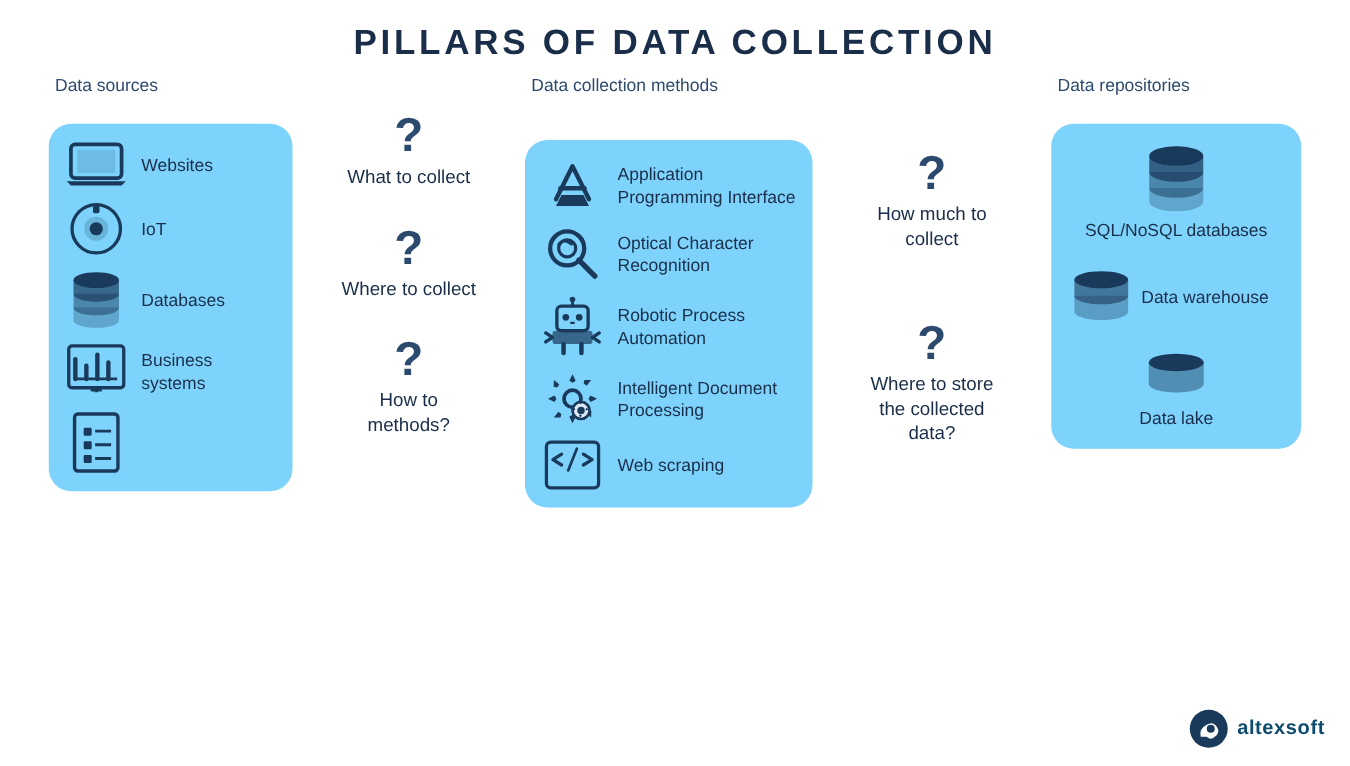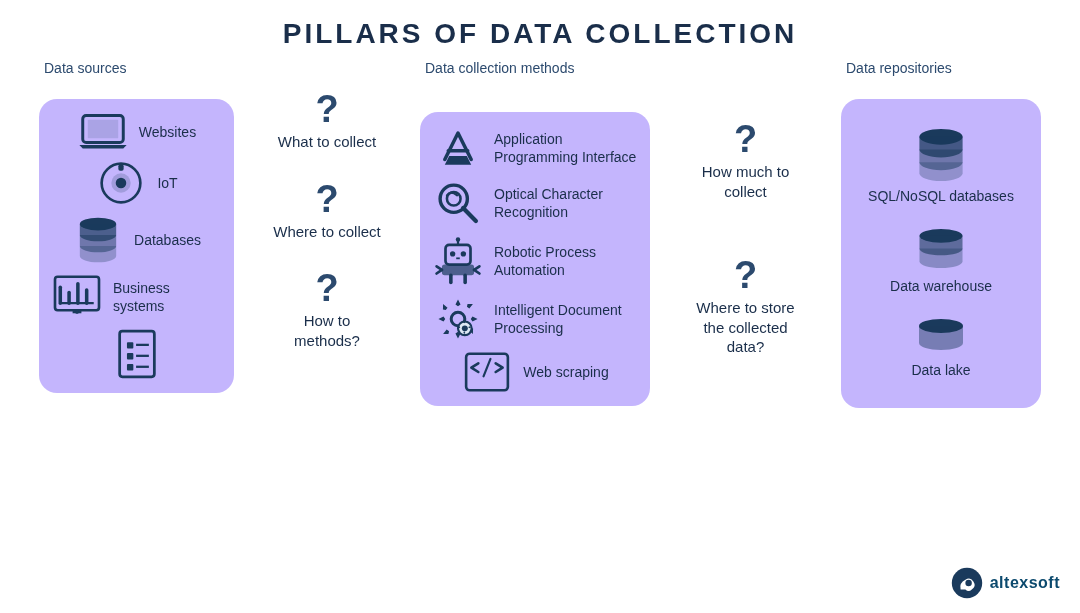--- a/index.html
+++ b/index.html
@@ -36,27 +36,26 @@
       font-size: 14px;
       color: #2c4a6e;
       font-weight: 400;
       margin-bottom: 23px;
       text-align: left;
       padding-left: 5px;
     }
 
     
     .panel {
-      background: #c4b5fd;
+      background: #7dd3fc;
       border-radius: 18px;
       padding: 14px 12px;
       display: flex;
       flex-direction: column;
       gap: 10px;
-      align-items: center;
     }
 
     
     .panel-row {
       display: flex;
       flex-direction: row;
       align-items: center;
       gap: 10px;
     }
 
@@ -340,35 +339,35 @@
       <span class="question-label">How much to collect</span>
     </div>
     <div class="question-item">
       <span class="question-mark">?</span>
       <span class="question-label">Where to store the collected data?</span>
     </div>
   </div>
 
   <div class="section-wrapper right-section">
     <div class="section-header">Data repositories</div>
-    <div class="panel" style="gap:22px; padding: 28px 14px;">
+    <div class="panel" style="gap:22px; padding: 16px 14px;">
 
       <div class="panel-row" style="flex-direction:column; align-items:center; gap:6px;">
         <div class="icon-box">
           <svg viewBox="0 0 50 55" width="54" height="54">
             <ellipse cx="25" cy="10" rx="22" ry="8" fill="#1a3a5c"></ellipse>
             <path d="M3 10 v13 c0 4.5 10 8 22 8 s22-3.5 22-8 V10" fill="#1a3a5c" opacity="0.75"></path>
             <path d="M3 23 v13 c0 4.5 10 8 22 8 s22-3.5 22-8 V23" fill="#1a3a5c" opacity="0.5"></path>
             <path d="M3 36 v11 c0 4.5 10 8 22 8 s22-3.5 22-8 V36" fill="#1a3a5c" opacity="0.3"></path>
           </svg>
         </div>
         <span class="label" style="text-align:center;">SQL/NoSQL databases</span>
       </div>
 
-      <div class="panel-row" style="flex-direction:column; align-items:center; gap:6px;">
+      <div class="panel-row" style="flex-direction:row; align-items:center; gap:6px;">
         <div class="icon-box">
           <svg viewBox="0 0 50 45" width="54" height="44">
             <ellipse cx="25" cy="9" rx="22" ry="7" fill="#1a3a5c"></ellipse>
             <path d="M3 9 v13 c0 4 10 7 22 7 s22-3 22-7 V9" fill="#1a3a5c" opacity="0.6"></path>
             <path d="M3 22 v13 c0 4 10 7 22 7 s22-3 22-7 V22" fill="#1a3a5c" opacity="0.35"></path>
           </svg>
         </div>
         <span class="label" style="text-align:center;">Data warehouse</span>
       </div>
 

